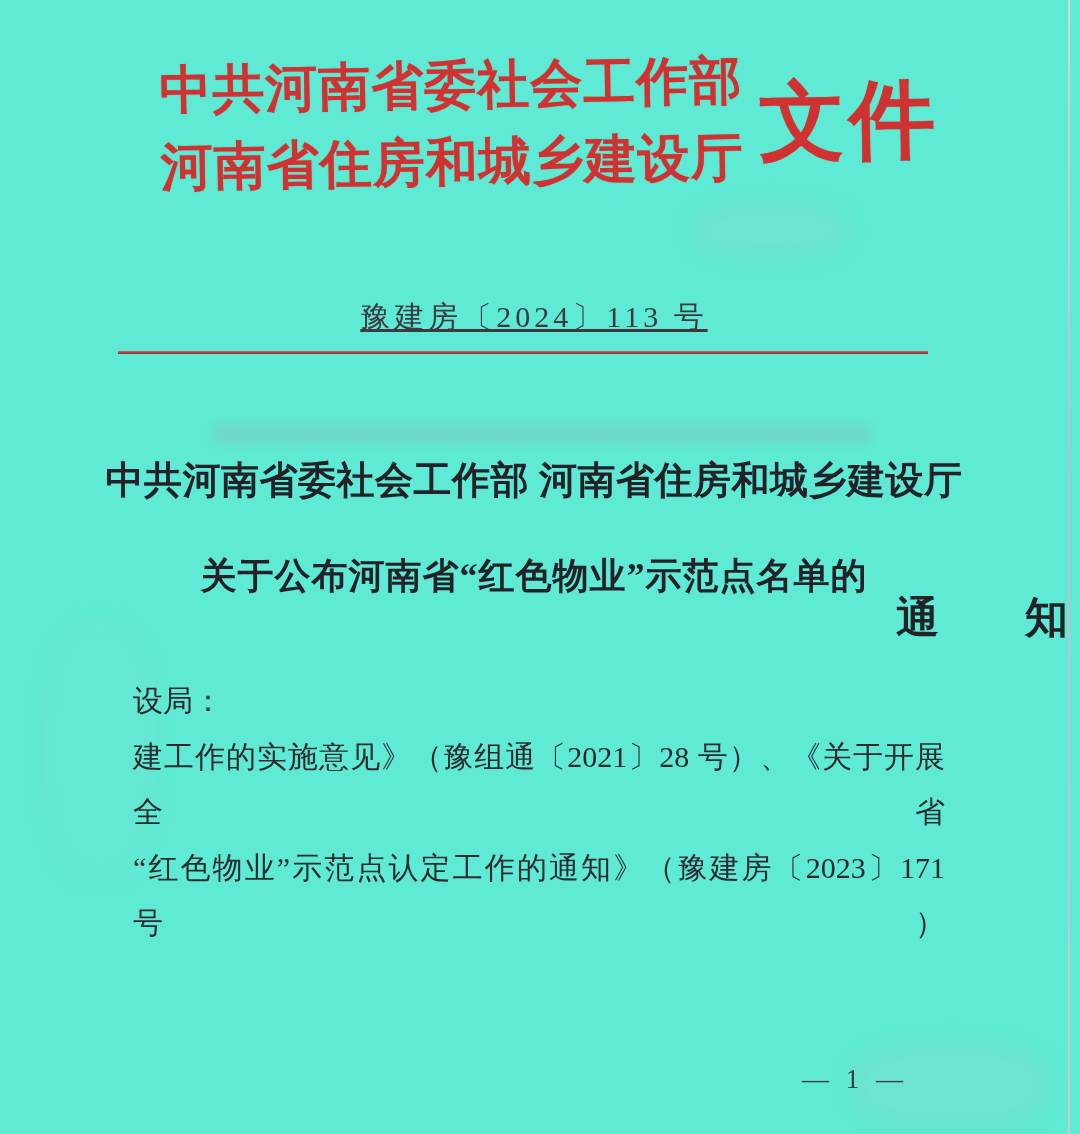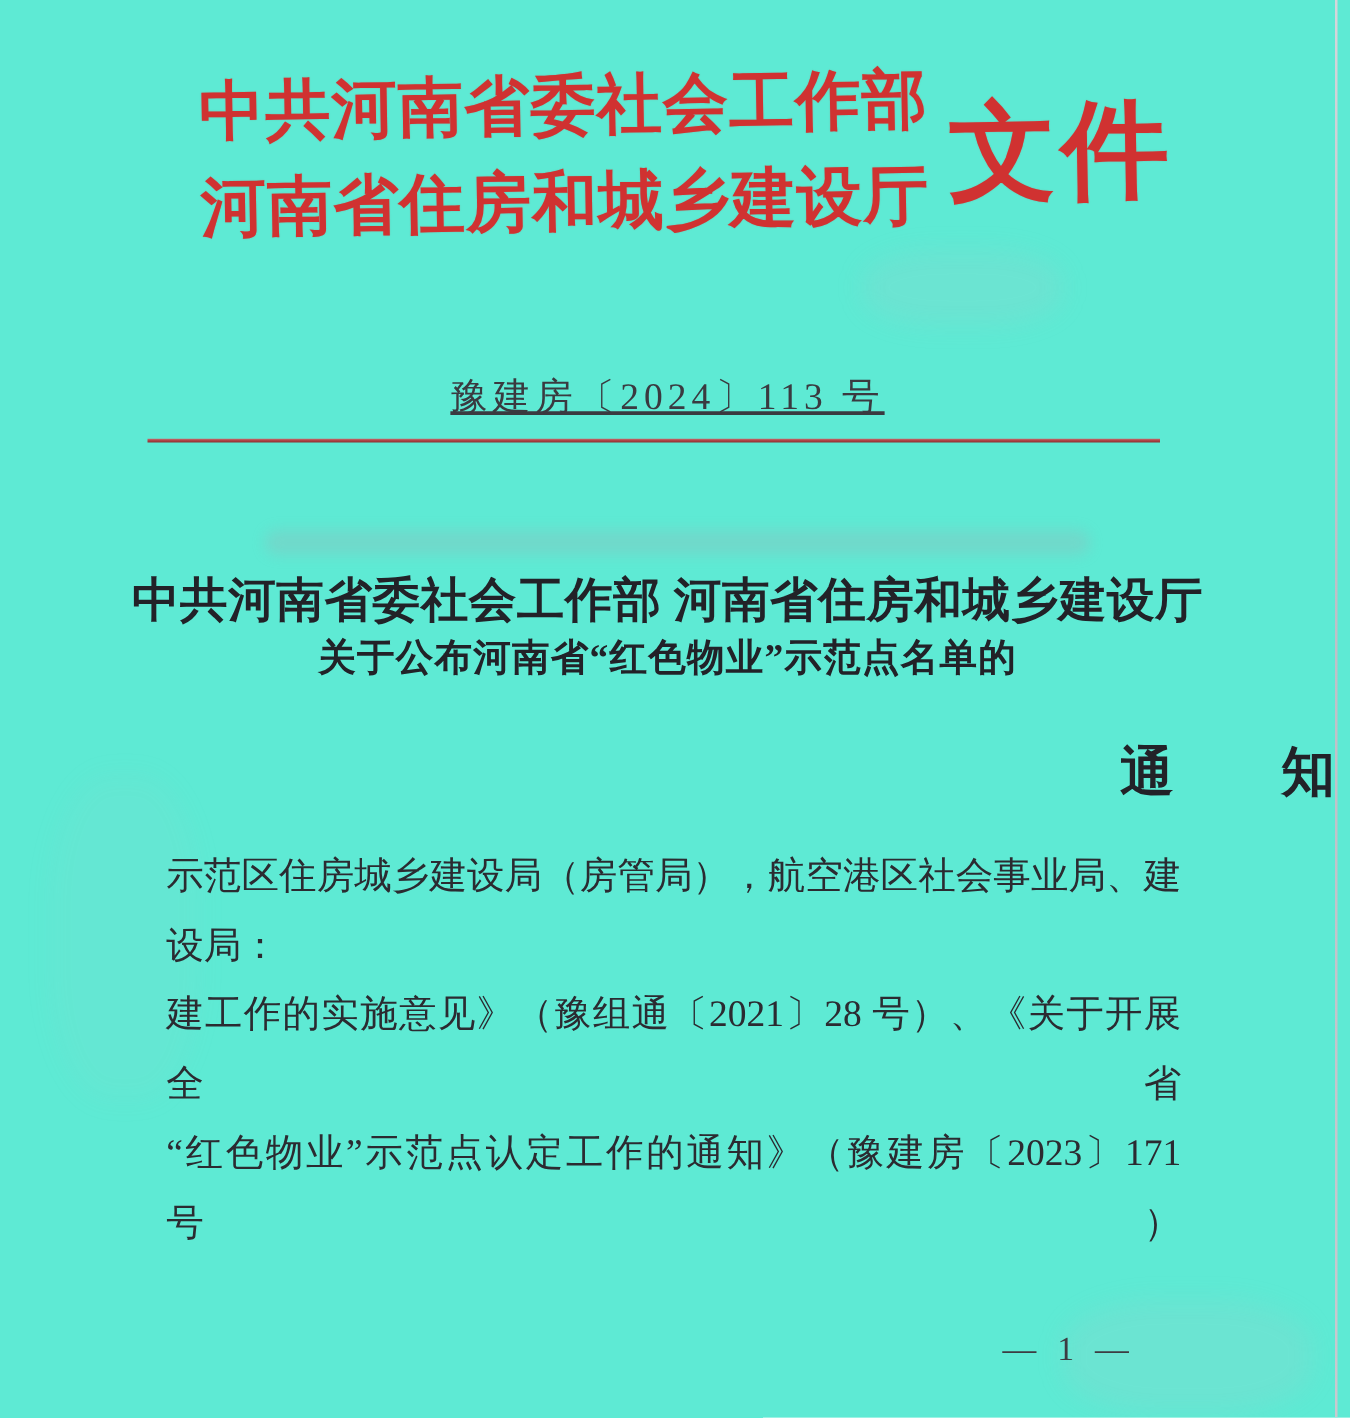--- a/index.html
+++ b/index.html
@@ -100,21 +100,21 @@
   .title-line {
     position: absolute;
     left: 0;
     width: 1068px;
     text-align: center;
     font-weight: bold;
     color: var(--ink);
     white-space: nowrap;
   }
   .title-1 { top: 455px; font-size: 38px; letter-spacing: 0.5px; }
-  .title-2 { top: 506px; font-size: 30px; letter-spacing: 1px; }
+  .title-2 { top: 552px; font-size: 36px; letter-spacing: 1px; }
   .title-3 { top: 589px; font-size: 43px; text-align: right; }
 
   
   .body-text {
     position: absolute;
     left: 133px; top: 673px;
     width: 812px;
     font-size: 30px;
     line-height: 55.5px;
     color: var(--body-ink);
@@ -160,21 +160,20 @@
 
   <div class="red-rule"></div>
 
   <div class="smudge"></div>
 
   <div class="title-line title-1">中共河南省委社会工作部 河南省住房和城乡建设厅</div>
   <div class="title-line title-2">关于公布河南省“红色物业”示范点名单的</div>
   <div class="title-line title-3">通　　知</div>
 
   <div class="body-text">
-    <div class="body-line">示范区住房城乡建设局（房管局），航空港区社会事业局、建</div>
     <div class="body-line no-stretch">设局：</div>
     <div class="body-line">建工作的实施意见》（豫组通〔2021〕28 号）、《关于开展全省</div>
     <div class="body-line">“红色物业”示范点认定工作的通知》（豫建房〔2023〕171 号）</div>
 
   </div>
 
   <div class="page-number">— 1 —</div>
 
 </div>
 

